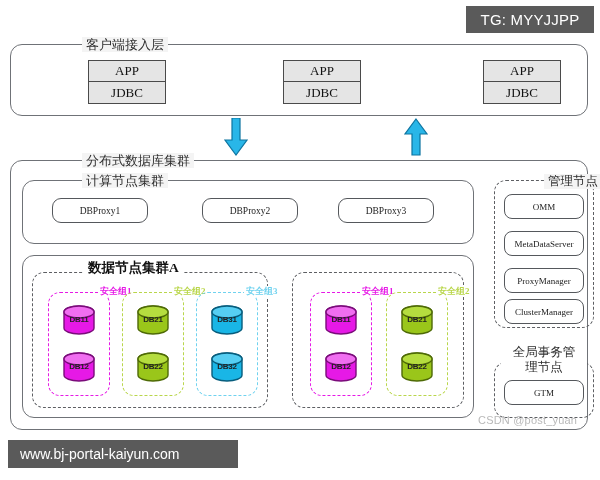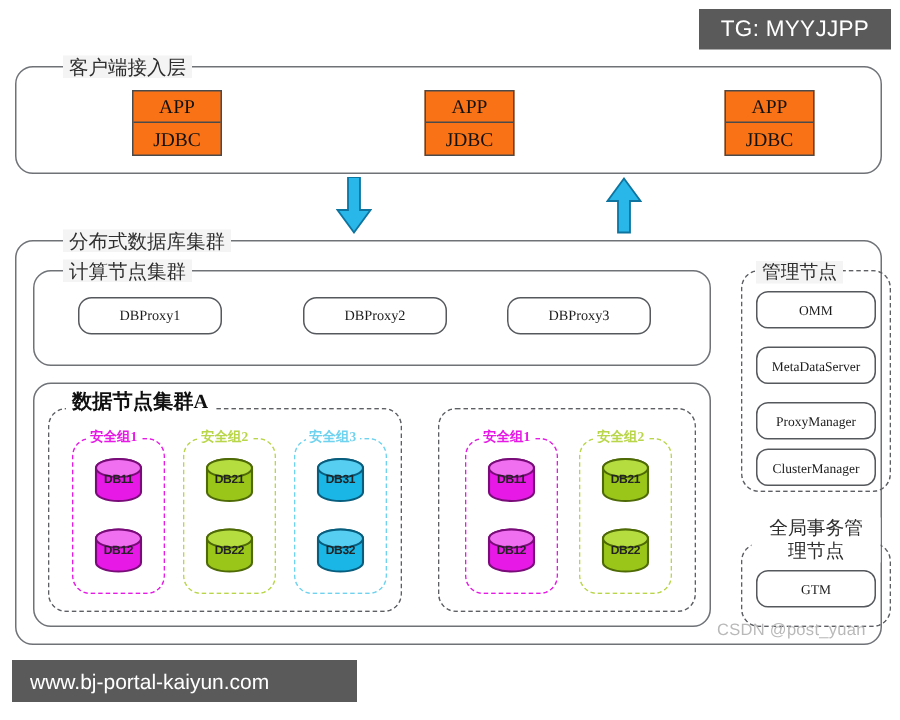--- a/index.html
+++ b/index.html
@@ -93,42 +93,43 @@
   
   .box-title {
     position: absolute;
     background: #f4f4f4;
     padding: 0 4px;
     font-family: "Liberation Serif", "DejaVu Serif", serif;
     font-size: 13px;
     color: #2e2e2e;
     white-space: nowrap;
     line-height: 15px;
+    margin-left: 40px;
   }
   .box-title.bold {
     font-weight: bold;
     background: #ffffff;
     color: #111111;
     font-size: 13.5px;
   }
   .box-title.sec {
     font-size: 9px;
     font-weight: bold;
     background: #ffffff;
     padding: 0 2px;
     line-height: 11px;
   }
 
   
   .appstack {
     position: absolute;
-    width: 60px;
+    width: 78px;
     border: 1.6px solid #4a4a4a;
     box-sizing: border-box;
-    background: #f97316;
+    background: #e5e5e5;
   }
   .appstack .cell {
     height: 21px;
     display: flex;
     align-items: center;
     justify-content: center;
     font-family: "Liberation Serif", "DejaVu Serif", serif;
     font-size: 13px;
     color: #111111;
     box-sizing: border-box;

